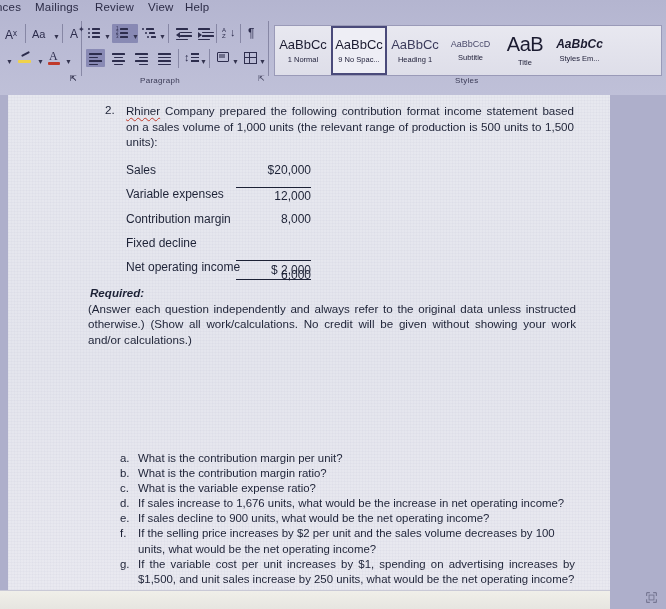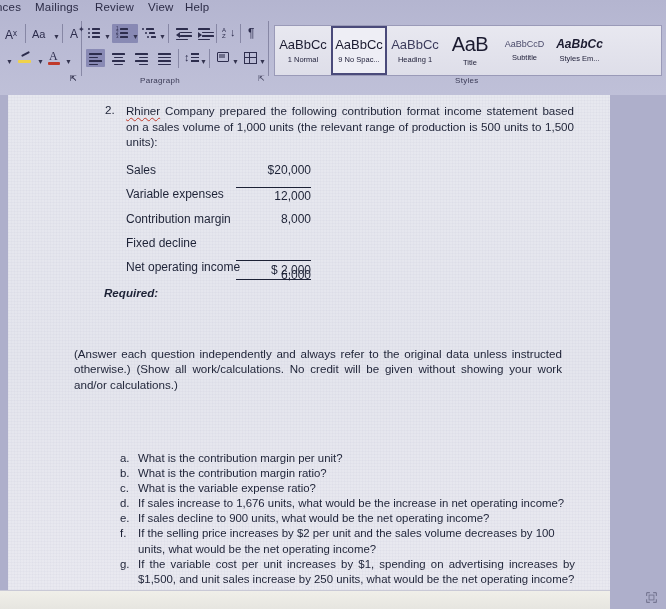--- a/index.html
+++ b/index.html
@@ -385,29 +385,29 @@
         <div class="st-name">1 Normal</div>
       </div>
       <div class="style-item sel" style="width:56px;">
         <div class="st-preview" style="font-size:13px;">AaBbCc</div>
         <div class="st-name">9 No Spac...</div>
       </div>
       <div class="style-item" style="width:56px;">
         <div class="st-preview" style="font-size:13px;color:#3b3b5c;">AaBbCc</div>
         <div class="st-name">Heading 1</div>
       </div>
+      <div class="style-item" style="width:55px;">
+        <div class="st-preview" style="font-size:9px;color:#4a4a6a;">AaBbCcD</div>
+        <div class="st-name">Subtitle</div>
+      </div>
       <div class="style-item" style="width:54px;">
         <div class="st-preview" style="font-size:20px;letter-spacing:-.5px;">AaB</div>
         <div class="st-name">Title</div>
       </div>
       <div class="style-item" style="width:55px;">
-        <div class="st-preview" style="font-size:9px;color:#4a4a6a;">AaBbCcD</div>
-        <div class="st-name">Subtitle</div>
-      </div>
-      <div class="style-item" style="width:55px;">
         <div class="st-preview" style="font-size:12px;font-style:italic;font-weight:bold;">AaBbCc</div>
         <div class="st-name">Styles Em...</div>
       </div>
     </div>
   </div>
 
   <div class="page-area">
     <div class="page">
       <div class="doc">
 
@@ -428,22 +428,22 @@
         </div>
         <div class="fin-row" style="left:118px; top:141px; width:185px;">
           <span class="fin-label">Fixed decline</span>
           <span class="fin-val" style="left:110px; width:75px;margin-top:32px;">6,000</span>
         </div>
         <div class="fin-row" style="left:118px; top:165px; width:195px;">
           <span class="fin-label">Net operating income</span>
           <span class="fin-val rule-dbl dbl-under" style="left:110px; width:75px; padding-top:2px; position:absolute;">$ 2,000</span>
         </div>
 
-        <div class="req-title" style="left:96px; top:191px;text-align:center;">Required:</div>
-        <div class="req-body" style="left:66px; top:206px; width:488px;margin-top:45px;">(Answer each question independently and always refer to the original data unless instructed otherwise.) (Show all work/calculations.  No credit will be given without showing your work and/or calculations.)</div>
+        <div class="req-title" style="left:82px; top:191px;text-align:center;">Required:</div>
+        <div class="req-body" style="left:80px; top:206px; width:488px;">(Answer each question independently and always refer to the original data unless instructed otherwise.) (Show all work/calculations.  No credit will be given without showing your work and/or calculations.)</div>
 
         <div class="qlist">
           <div class="qitem">
             <span class="qmark">a.</span>
             <span class="qtext nojust">What is the contribution margin per unit?</span>
           </div>
           <div class="qitem">
             <span class="qmark">b.</span>
             <span class="qtext nojust">What is the contribution margin ratio?</span>
           </div>

